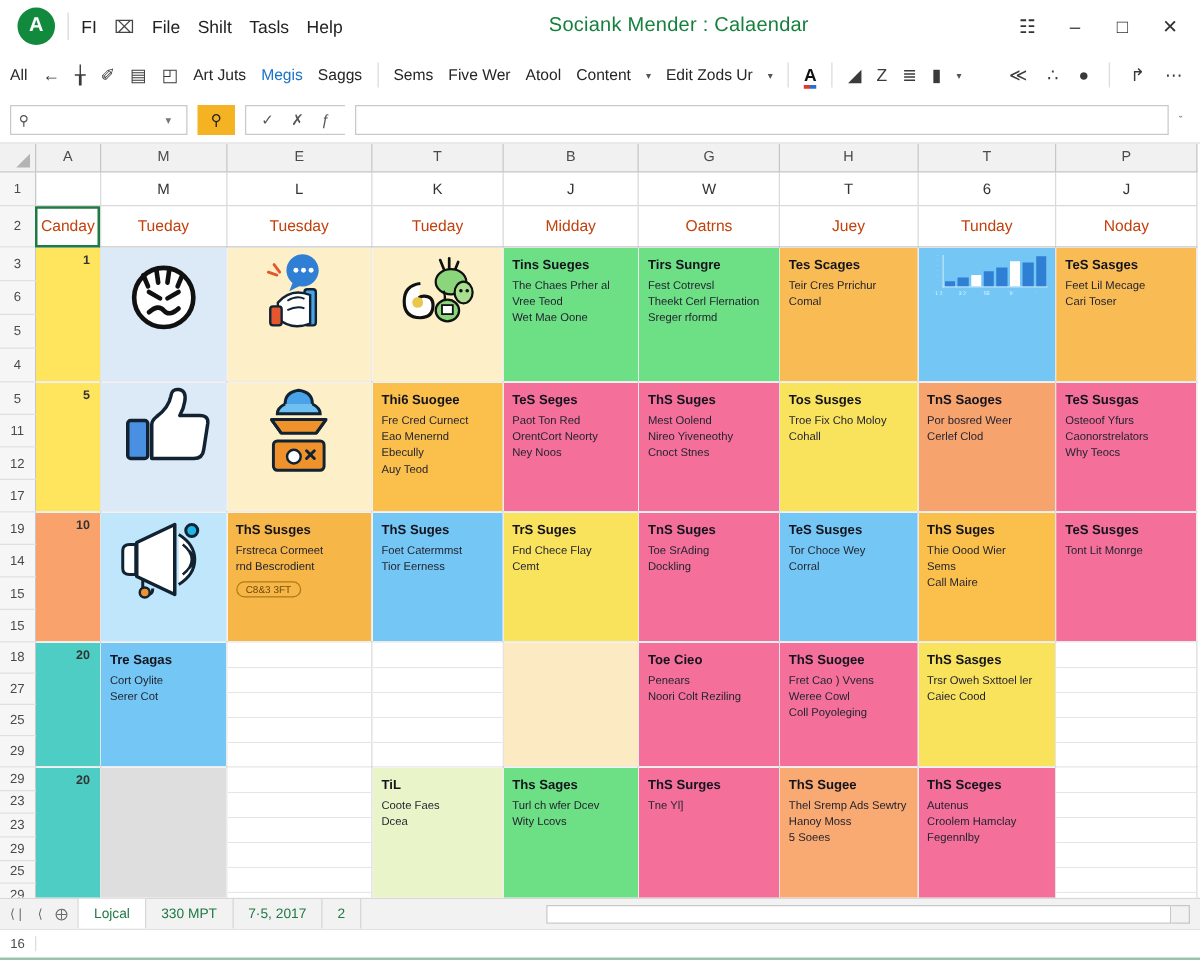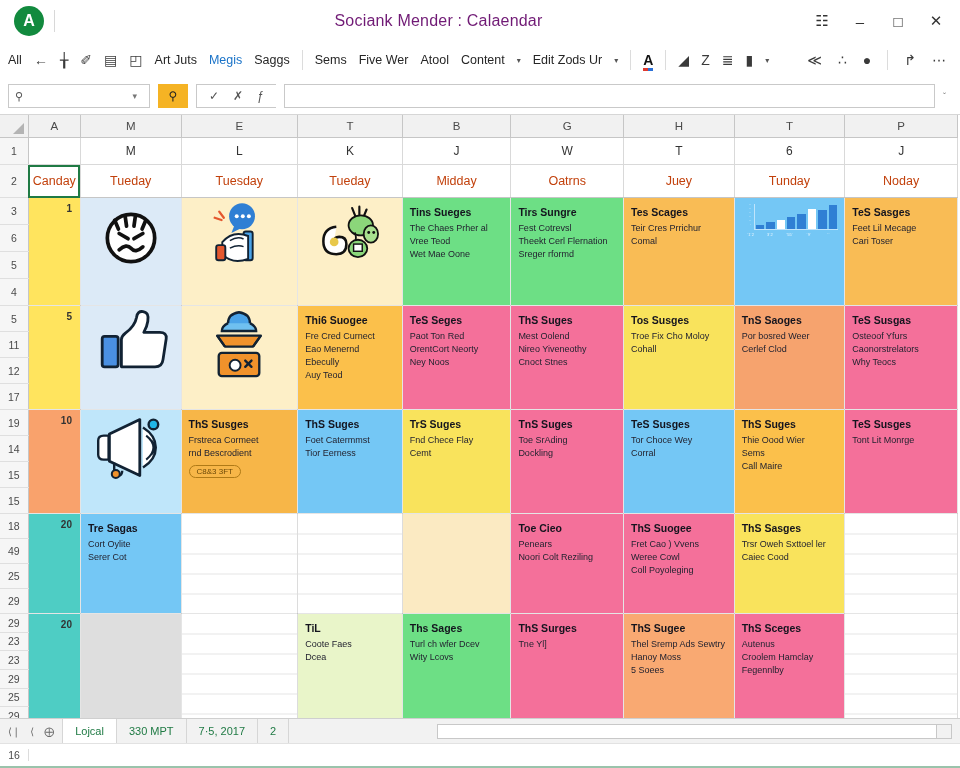--- a/index.html
+++ b/index.html
@@ -12,21 +12,21 @@
   .app{width:960px;height:768px;display:flex;flex-direction:column;background:#fff;}
 
   
   .titlebar{height:42px;display:flex;align-items:center;padding:0 10px;background:#ffffff;flex:0 0 42px;}
   .logo{width:30px;height:30px;border-radius:50%;background:#128a3e;color:#fff;display:flex;align-items:center;
         justify-content:center;font-size:16px;font-weight:bold;margin-left:4px;}
   .tb-sep{width:1px;height:22px;background:#d8d8d8;margin:0 10px;}
   .tb-menu{display:flex;align-items:center;gap:14px;font-size:14px;color:#222;}
   .tb-menu span{cursor:default;white-space:nowrap;}
   .tb-ico{font-size:14px;color:#444;}
-  .tb-title{flex:1;text-align:center;font-size:16px;color:#701a75;letter-spacing:.2px;}
+  .tb-title{flex:1;text-align:center;font-size:16px;color:#15803d;letter-spacing:.2px;}
   .tb-right{display:flex;align-items:center;gap:18px;padding-right:4px;color:#333;font-size:14px;}
   .tb-right .wbtn{width:20px;text-align:center;font-size:15px;}
 
   
   .ribbon{height:36px;display:flex;align-items:center;padding:0 8px;gap:12px;background:#fff;
           font-size:12.5px;color:#262626;flex:0 0 36px;}
   .ribbon .grp{display:flex;align-items:center;gap:12px;}
   .ribbon .ic{font-size:14px;color:#3a3a3a;}
   .ribbon .txt{white-space:nowrap;}
   .ribbon .blue{color:#1a73c8;}
@@ -96,20 +96,28 @@
   .botline{height:2px;background:#1f7a44;opacity:.45;flex:0 0 2px;}
 </style>
 </head>
 <body>
 
 <div class="app">
 
   <div class="titlebar">
     <div class="logo">A</div>
     <div class="tb-sep"></div>
+    <div class="tb-menu">
+      <span>FI</span>
+      <span class="tb-ico">⌧</span>
+      <span>File</span>
+      <span>Shilt</span>
+      <span>Tasls</span>
+      <span>Help</span>
+    </div>
     <div class="tb-title">Sociank Mender : Calaendar</div>
     <div class="tb-right">
       <span class="wbtn">☷</span>
       <span class="wbtn">–</span>
       <span class="wbtn">□</span>
       <span class="wbtn">✕</span>
     </div>
   </div>
 
   <div class="ribbon">
@@ -568,21 +576,21 @@
                 <div class="ctitle">ThS Sasges</div>
                 <div class="cbody">
                   <div>Trsr Oweh Sxttoel ler</div>
                   <div>Caiec Cood</div>
                 </div>
               </div>
             </td>
             <td rowspan="4" class="ccell empty"></td>
           </tr>
           <tr>
-            <td class="rowh" style="height: 24px;">49</td>
+            <td class="rowh" style="height: 24px;">27</td>
           </tr>
           <tr>
             <td class="rowh" style="height: 24px;">25</td>
           </tr>
           <tr>
             <td class="rowh" style="height: 24px;">29</td>
           </tr>
           <tr>
             <td class="rowh" style="height: 17.6667px;">29</td>
             <td rowspan="6" class="ccell" style="background: rgb(78, 205, 196); text-align: right; padding: 5px 8px 0px 0px; font-size: 10px; font-weight: bold; color: rgb(51, 51, 51);">20</td>

